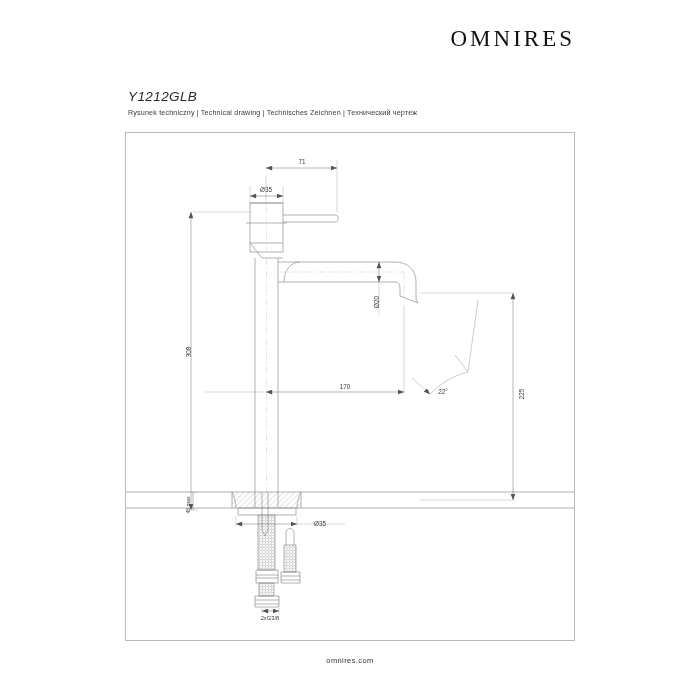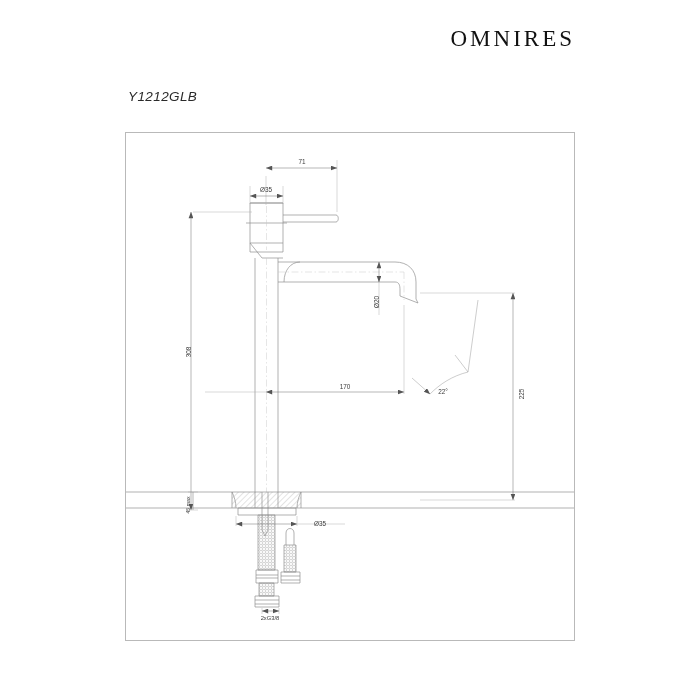--- a/index.html
+++ b/index.html
@@ -69,20 +69,21 @@
   }
 </style>
 </head>
 <body>
 
 <div class="page">
 
   <div class="brand">OMNIRES</div>
 
   <div class="doc-title">Y1212GLB</div>
+  <div class="doc-sub">Rysunek techniczny | Technical drawing | Technisches Zeichnen | Технический чертеж</div>
 
   <div class="frame"></div>
 
   <svg class="canvas" viewBox="0 0 700 700" xmlns="http://www.w3.org/2000/svg">
     <defs>
       <marker id="ar" markerWidth="7" markerHeight="7" refX="6.2" refY="2.4" orient="auto" markerUnits="userSpaceOnUse">
         <path d="M0,0 L6.4,2.4 L0,4.8 z" fill="#555"></path>
       </marker>
       <marker id="arr" markerWidth="7" markerHeight="7" refX="0.2" refY="2.4" orient="auto" markerUnits="userSpaceOnUse">
         <path d="M6.4,0 L0,2.4 L6.4,4.8 z" fill="#555"></path>
@@ -221,14 +222,15 @@
       <text x="191" y="352" text-anchor="middle" transform="rotate(-90 191 352)">308</text>
       <text x="345" y="389" text-anchor="middle">170</text>
       <text x="443" y="394" text-anchor="middle">22°</text>
       <text x="524" y="394" text-anchor="middle" transform="rotate(-90 524 394)">225</text>
       <text x="190" y="505" text-anchor="middle" transform="rotate(-90 190 505)" font-size="5.2">45 max</text>
       <text x="320" y="526" text-anchor="middle">Ø35</text>
       <text x="270" y="620" text-anchor="middle" font-size="5.8">2xG3/8</text>
     </g>
   </svg>
 
+  <div class="footer">omnires.com</div>
 
 </div>
 
 </body></html>

